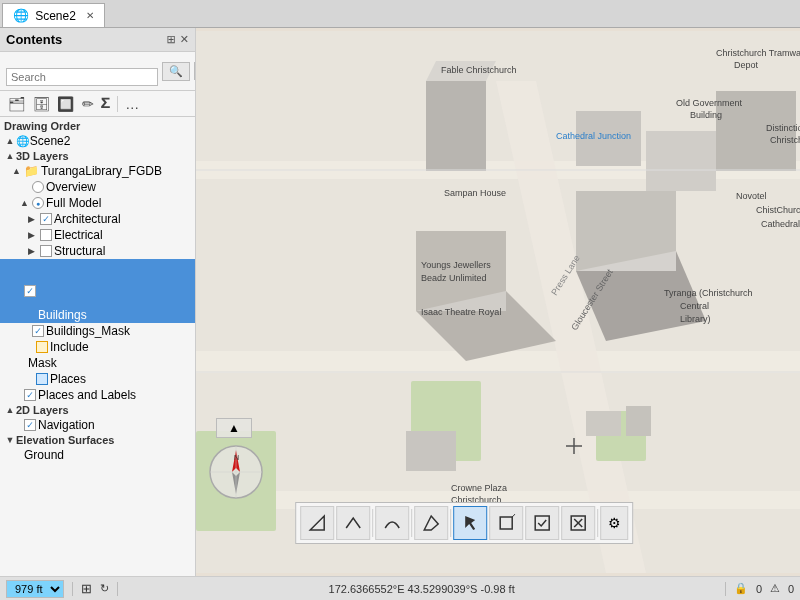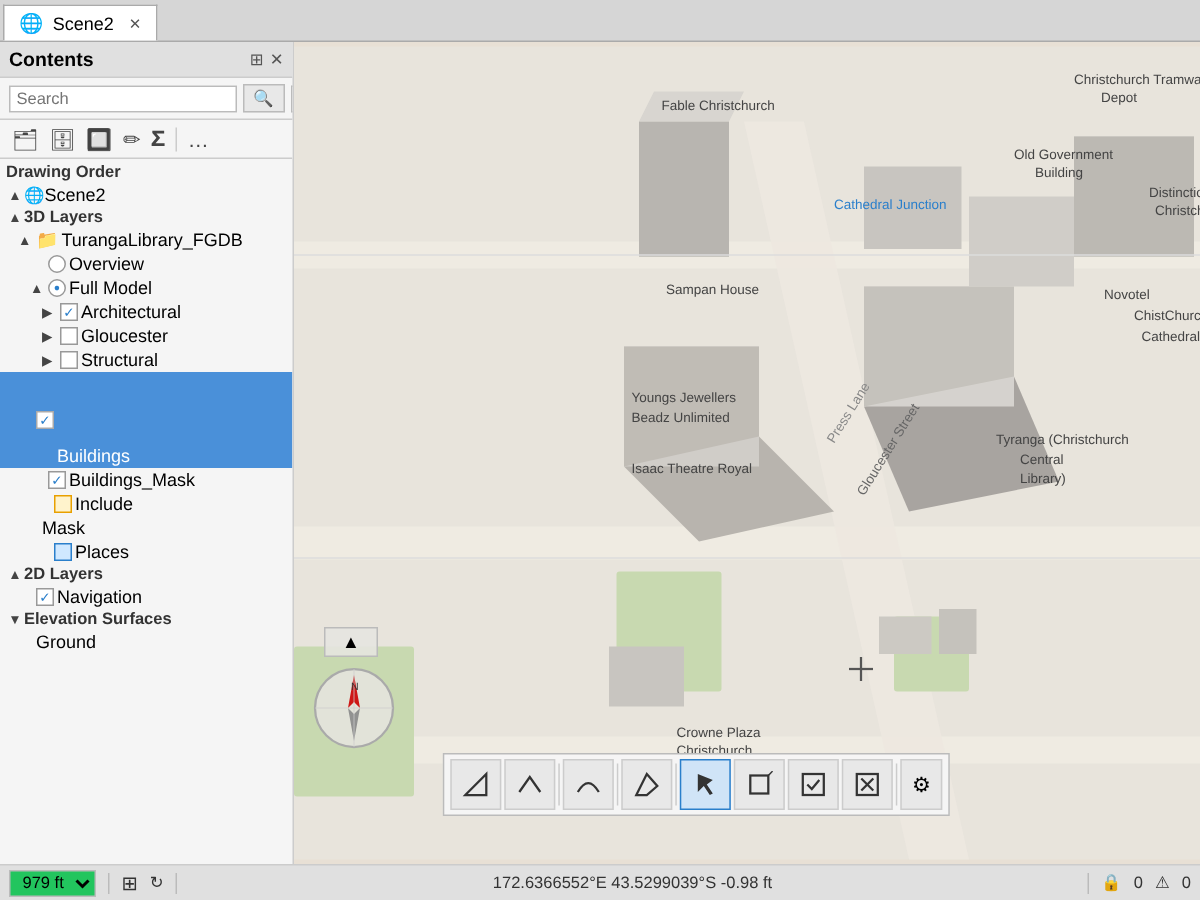--- a/index.html
+++ b/index.html
@@ -14,21 +14,21 @@
     .main-area { display: flex; flex: 1; overflow: hidden; }
 
     
     .sidebar { width: 196px; min-width: 196px; background: #f5f5f5; border-right: 1px solid #ccc; display: flex; flex-direction: column; overflow: hidden; }
 
     .sidebar-header { display: flex; align-items: center; justify-content: space-between; padding: 4px 6px; background: #e0e0e0; border-bottom: 1px solid #ccc; }
     .sidebar-title { font-weight: bold; font-size: 13px; }
     .sidebar-controls { display: flex; gap: 4px; color: #555; font-size: 11px; }
 
     .search-bar { display: flex; align-items: center; padding: 4px 6px; border-bottom: 1px solid #ccc; gap: 4px; }
-    .search-input { flex: 1; border: 1px solid #bbb; padding: 2px 4px; font-size: 11px; background: #fff; }
+    .search-input { flex: 1; border: 1px solid #bbb; padding: 2px 4px; font-size: 11px; background: #fff; margin-top: 12px; }
     .search-btn { border: 1px solid #bbb; background: #e8e8e8; padding: 2px 6px; cursor: pointer; font-size: 11px; }
     .search-dropdown { border: 1px solid #bbb; background: #e8e8e8; padding: 2px 4px; cursor: pointer; font-size: 11px; }
 
     .toolbar { display: flex; align-items: center; padding: 3px 6px; border-bottom: 1px solid #ccc; gap: 3px; background: #f5f5f5; }
     .toolbar-btn { border: none; background: transparent; cursor: pointer; font-size: 14px; color: #444; padding: 1px 2px; }
     .toolbar-sep { width: 1px; height: 16px; background: #ccc; margin: 0 2px; }
 
     .tree { flex: 1; overflow-y: auto; padding: 2px 0; }
     .tree-item { display: flex; align-items: center; padding: 1px 0; cursor: pointer; white-space: nowrap; user-select: none; }
     .tree-item.selected { background: #4a90d9; color: white; }
@@ -54,21 +54,21 @@
     .mask-box { width: 12px; height: 12px; border: 1px solid #e8a000; background: #fff3cc; display: inline-block; margin-right: 2px; }
     .mask-box-blue { width: 12px; height: 12px; border: 1px solid #2a7fcb; background: #d0e8ff; display: inline-block; margin-right: 2px; }
 
     
     .map-area { flex: 1; position: relative; overflow: hidden; background: #e8e0d5; }
 
     
     .status-bar { height: 24px; background: #e0e0e0; border-top: 1px solid #ccc; display: flex; align-items: center; padding: 0 6px; gap: 8px; font-size: 11px; color: #333; }
     .status-sep { width: 1px; height: 14px; background: #bbb; }
     .status-scale { display: flex; align-items: center; gap: 3px; }
-    .scale-dropdown { border: 1px solid #bbb; background: #22c55e; padding: 1px 4px; font-size: 11px; }
+    .scale-dropdown { border: 1px solid #bbb; background: #7dd3fc; padding: 1px 4px; font-size: 11px; }
 
     
     .coord-display { flex: 1; text-align: center; font-size: 11px; }
   </style>
 </head>
 <body>
 
 <div class="top-bar">
   <div class="tab">
     <span class="tab-icon">🌐</span>
@@ -142,21 +142,21 @@
 
       <div class="tree-item indent4">
         <span class="expand-arrow">▶</span>
         <span class="checkbox checked"></span>
         <span class="item-text">Architectural</span>
       </div>
 
       <div class="tree-item indent4">
         <span class="expand-arrow">▶</span>
         <span class="checkbox"></span>
-        <span class="item-text">Gloucester</span>
+        <span class="item-text">Electrical</span>
       </div>
 
       <div class="tree-item indent4">
         <span class="expand-arrow">▶</span>
         <span class="checkbox"></span>
         <span class="item-text">Structural</span>
       </div>
 
       <div class="tree-item indent2 selected">
         <span class="expand-arrow" style="color:white;width:12px;"></span>
@@ -177,20 +177,25 @@
 
       <div class="tree-item indent4">
         <span class="item-text">Mask</span>
       </div>
 
       <div class="tree-item indent5">
         <span class="mask-box-blue"></span>
         <span class="item-text">Places</span>
       </div>
 
+      <div class="tree-item indent2">
+        <span class="expand-arrow" style="width:12px;"></span>
+        <span class="checkbox checked"></span>
+        <span class="item-text">Places and Labels</span>
+      </div>
 
       <div class="tree-item indent1">
         <span class="expand-arrow">▲</span>
         <span class="item-text section-label">2D Layers</span>
       </div>
 
       <div class="tree-item indent2">
         <span class="expand-arrow" style="width:12px;"></span>
         <span class="checkbox checked"></span>
         <span class="item-text">Navigation</span>

